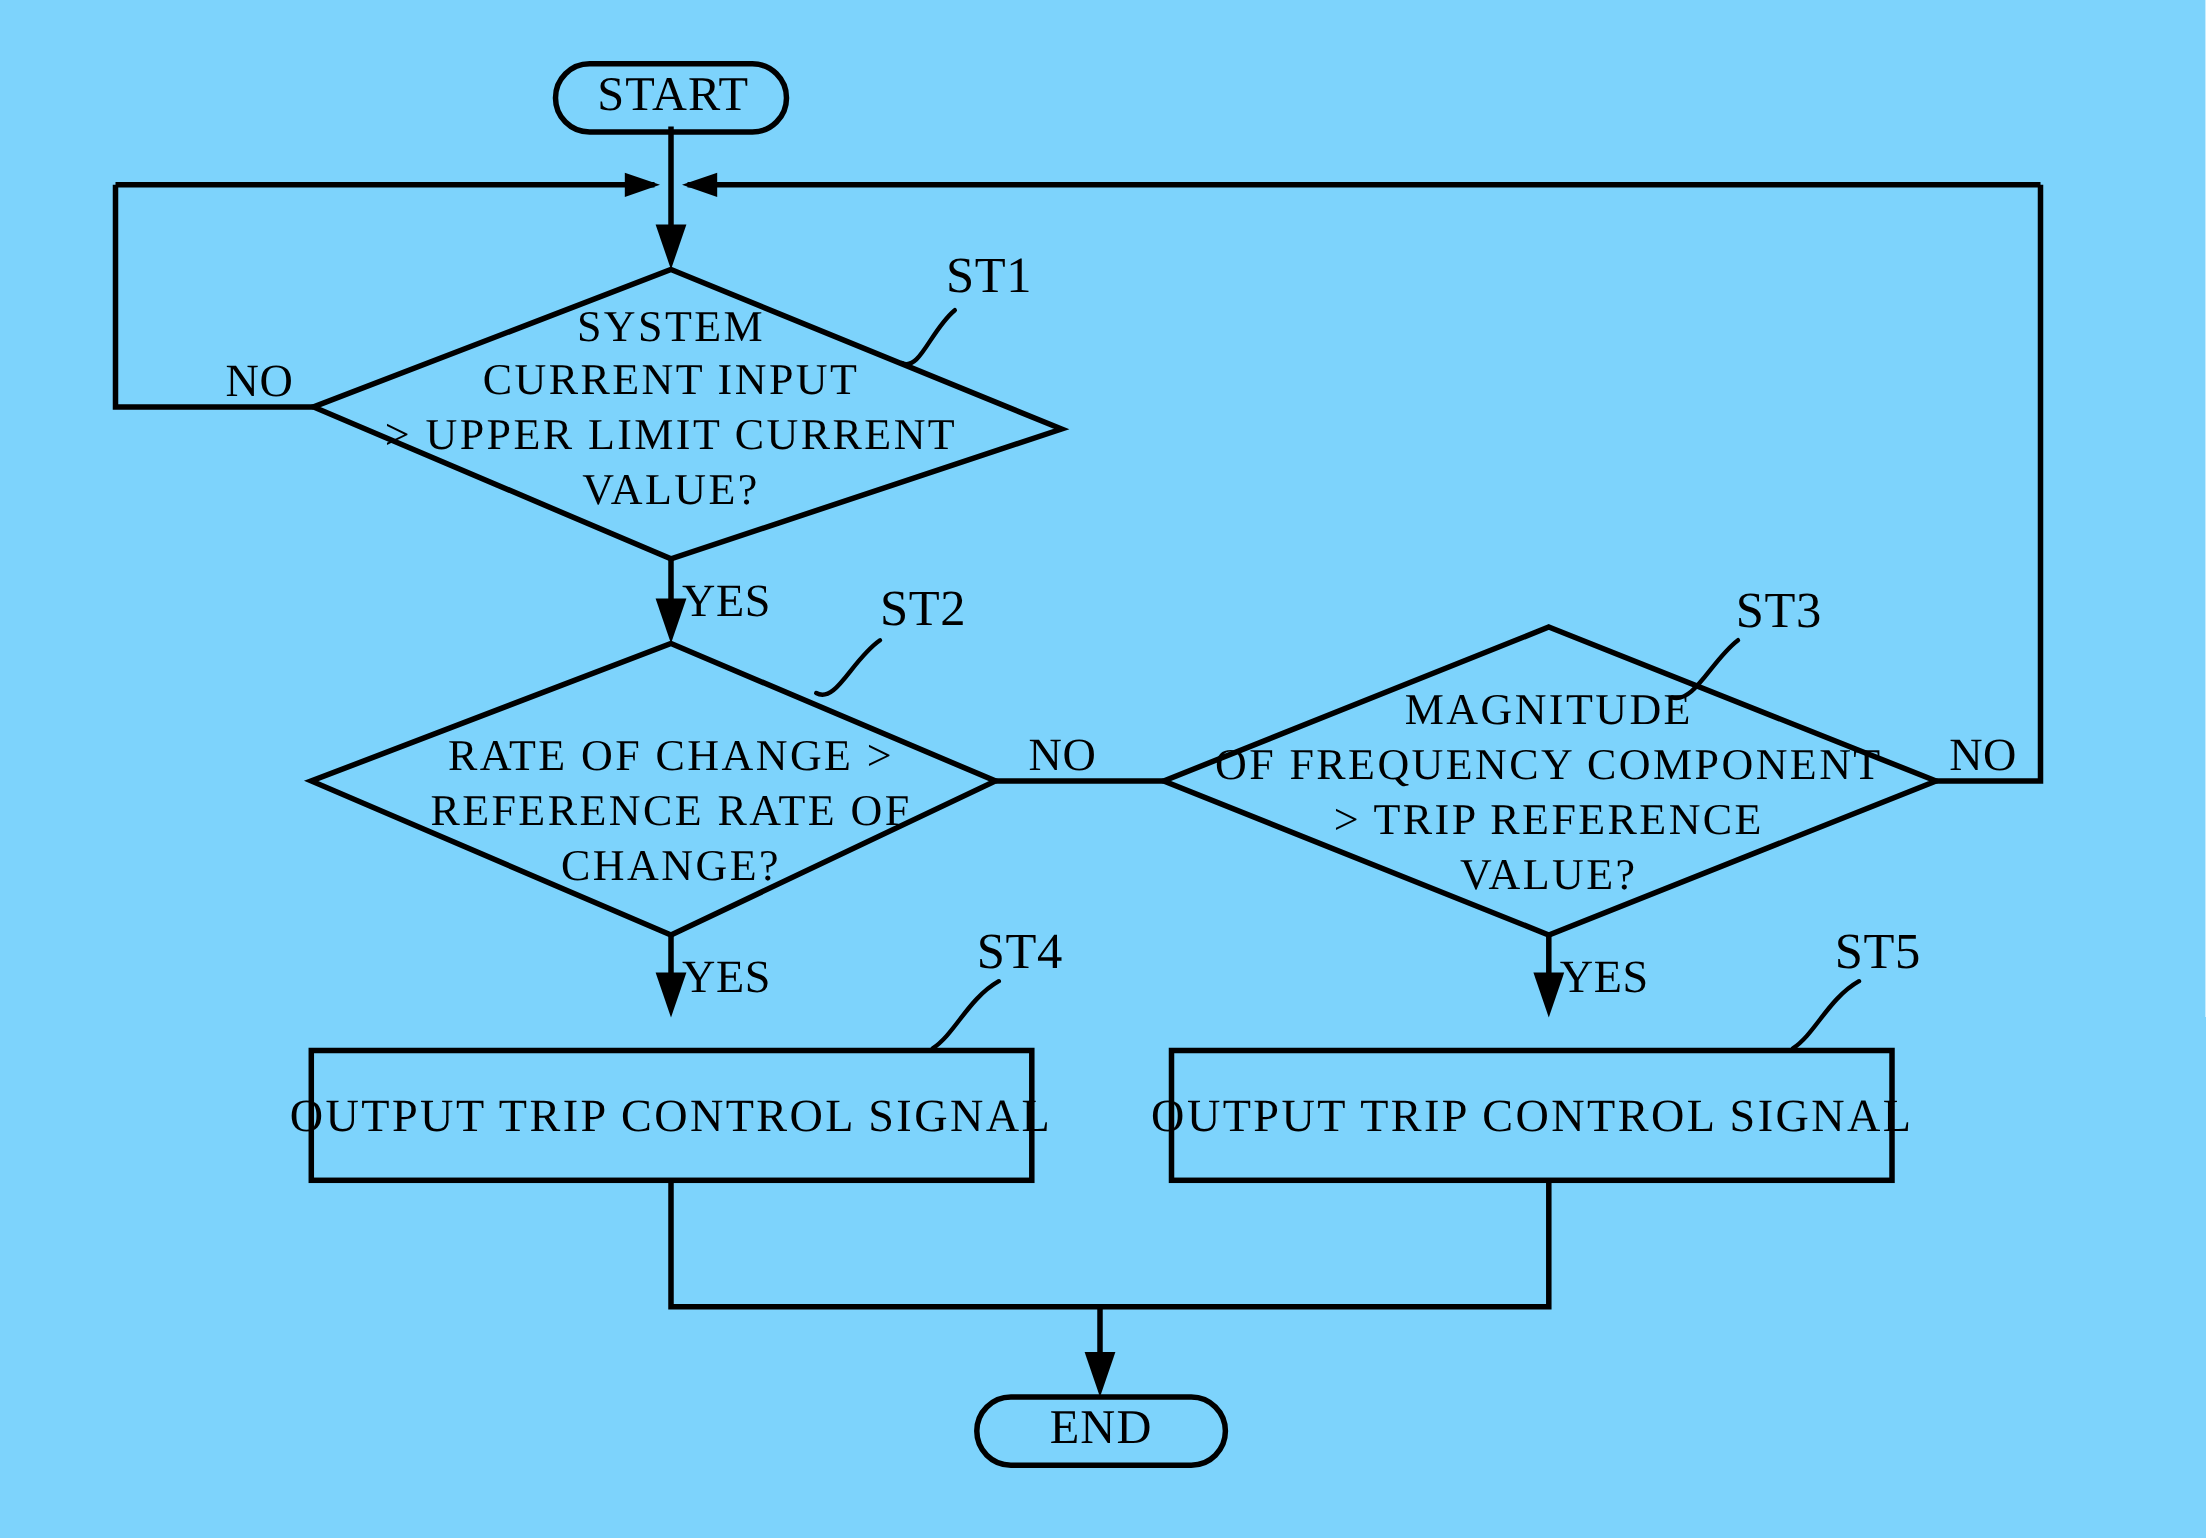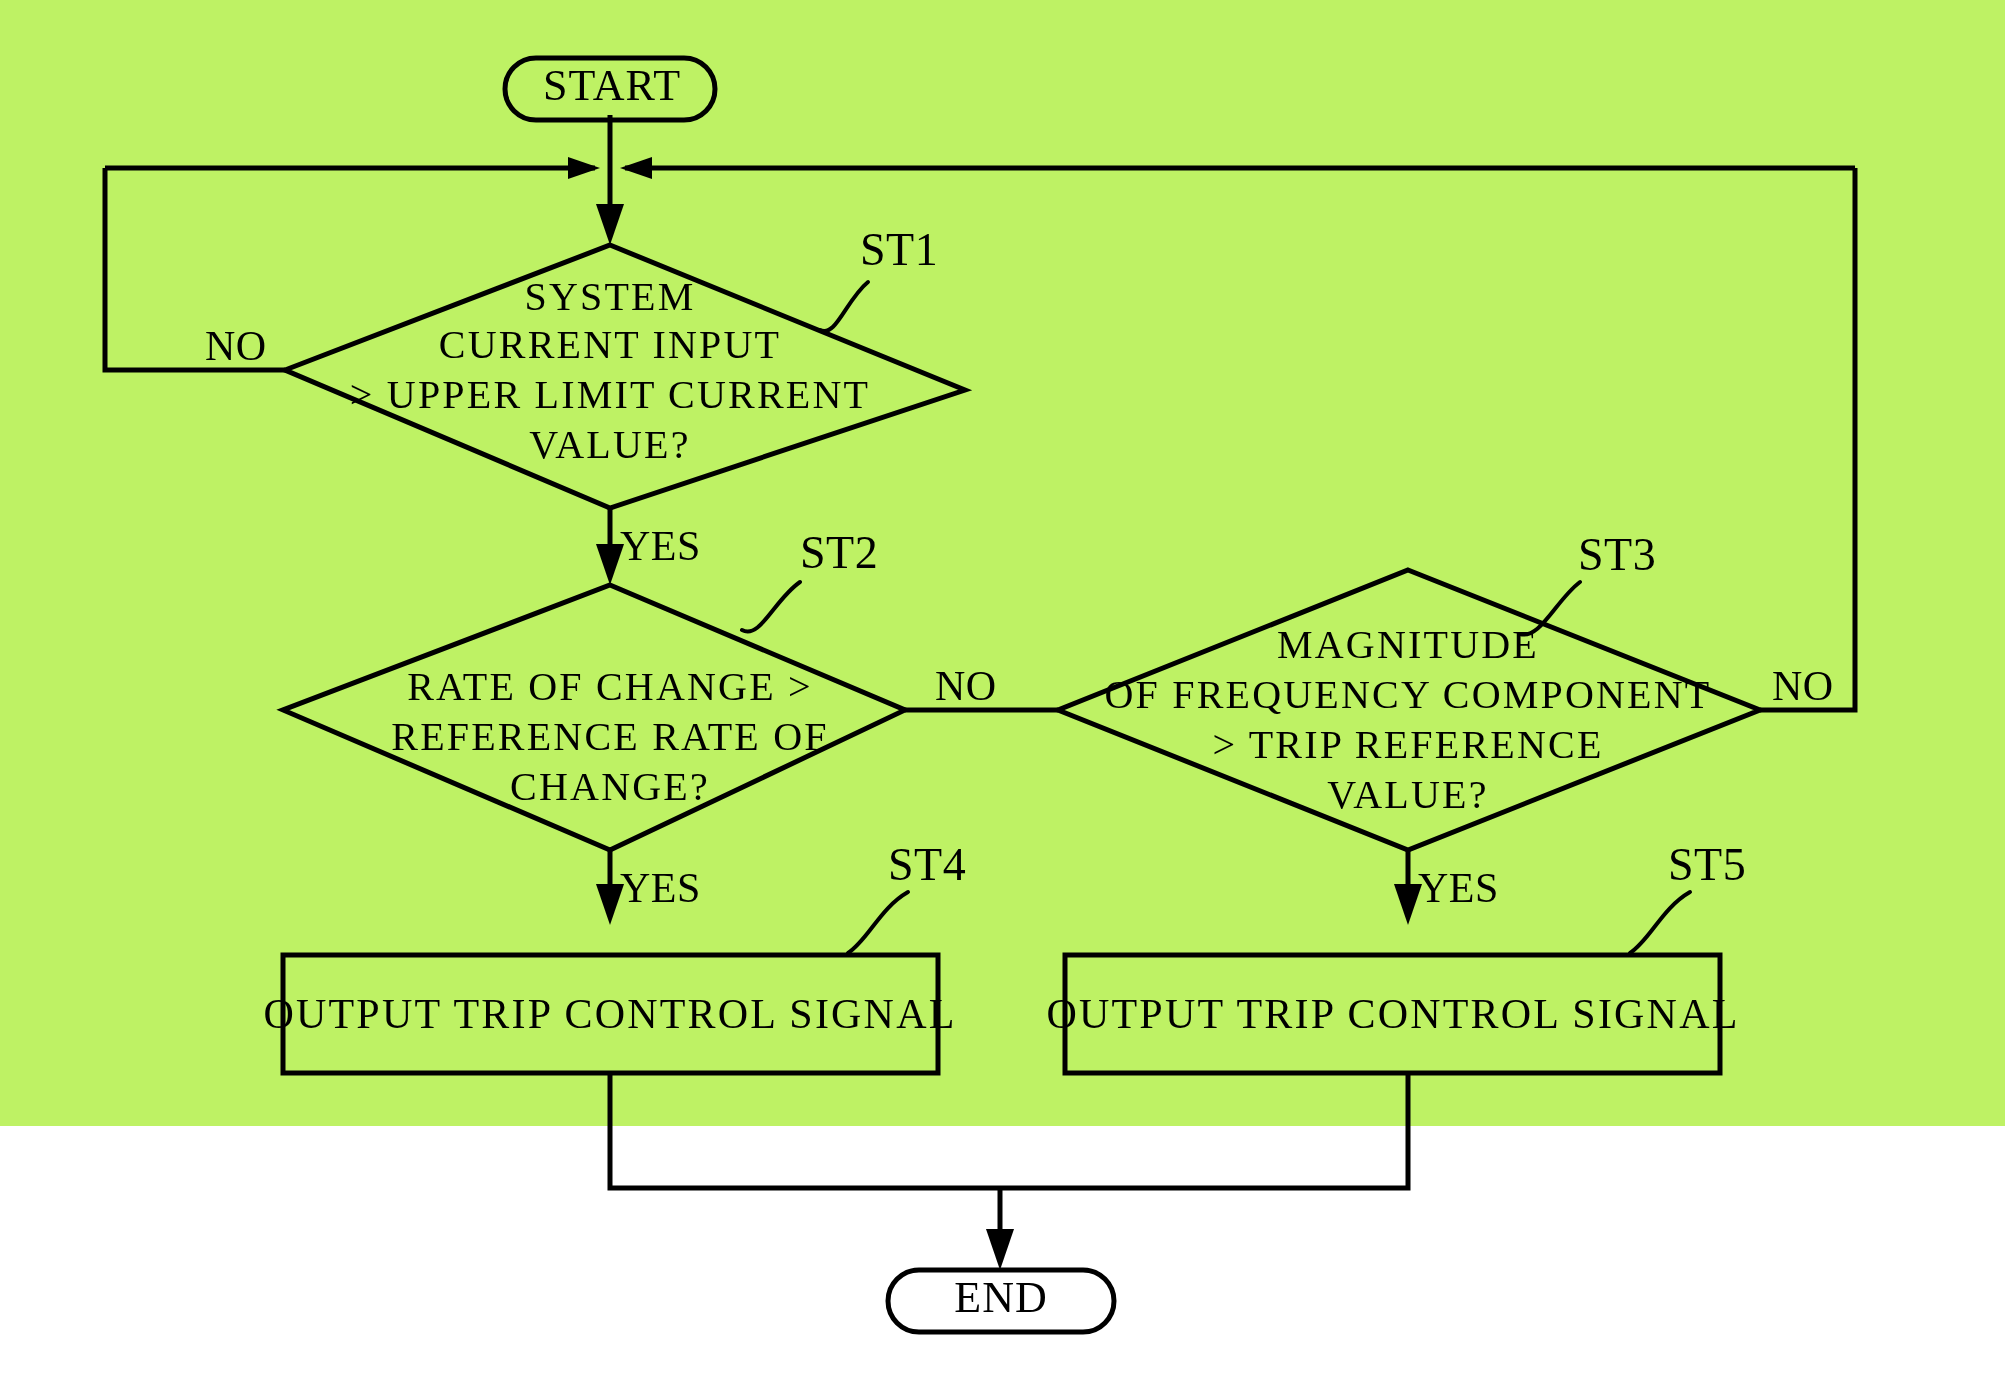--- a/index.html
+++ b/index.html
@@ -10,22 +10,22 @@
   }
   body {
     width: 2005px;
     height: 1398px;
     overflow: hidden;
     font-family: "Liberation Serif", "DejaVu Serif", serif;
   }
   #flow-root {
     position: relative;
     width: 2005px;
-    height: 1126px;
-    background: #bef264;
+    height: 1398px;
+    background: #7dd3fc;
   }
   svg#flow-svg {
     display: block;
     width: 2005px;
     height: 1398px;
   }
   .shape-line {
     fill: none;
     stroke: #000000;
     stroke-width: 5;

